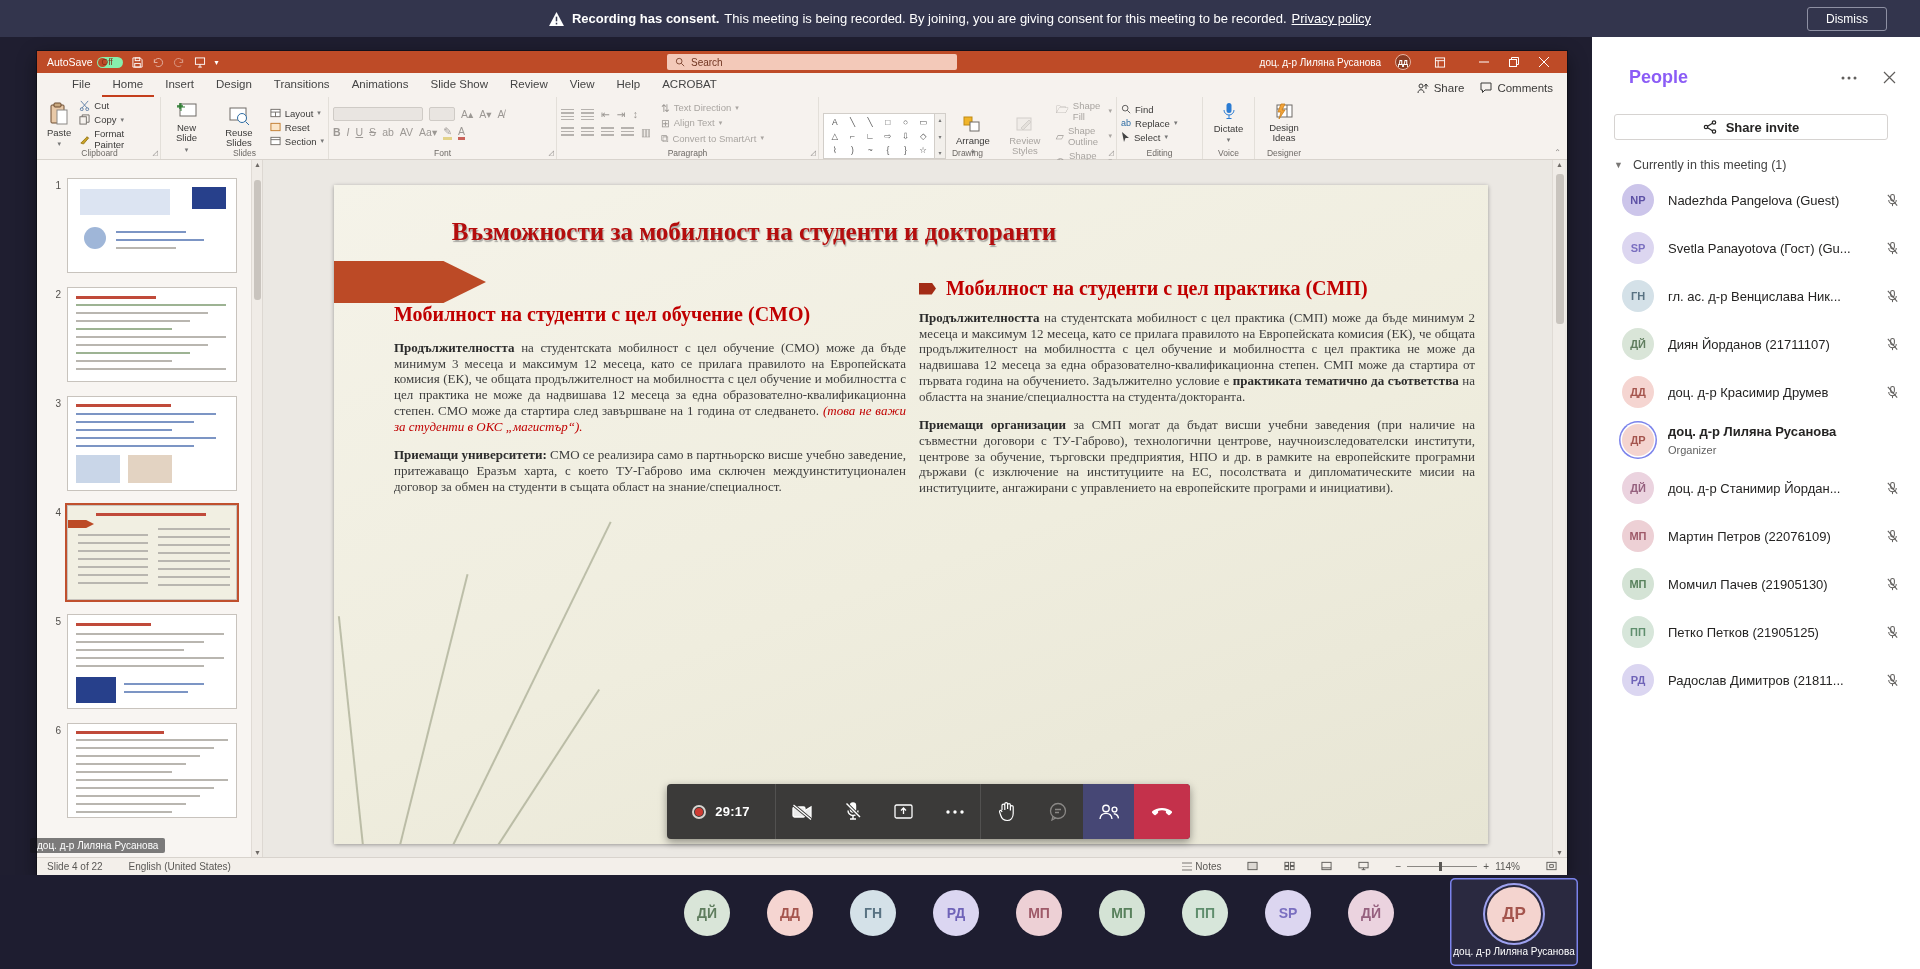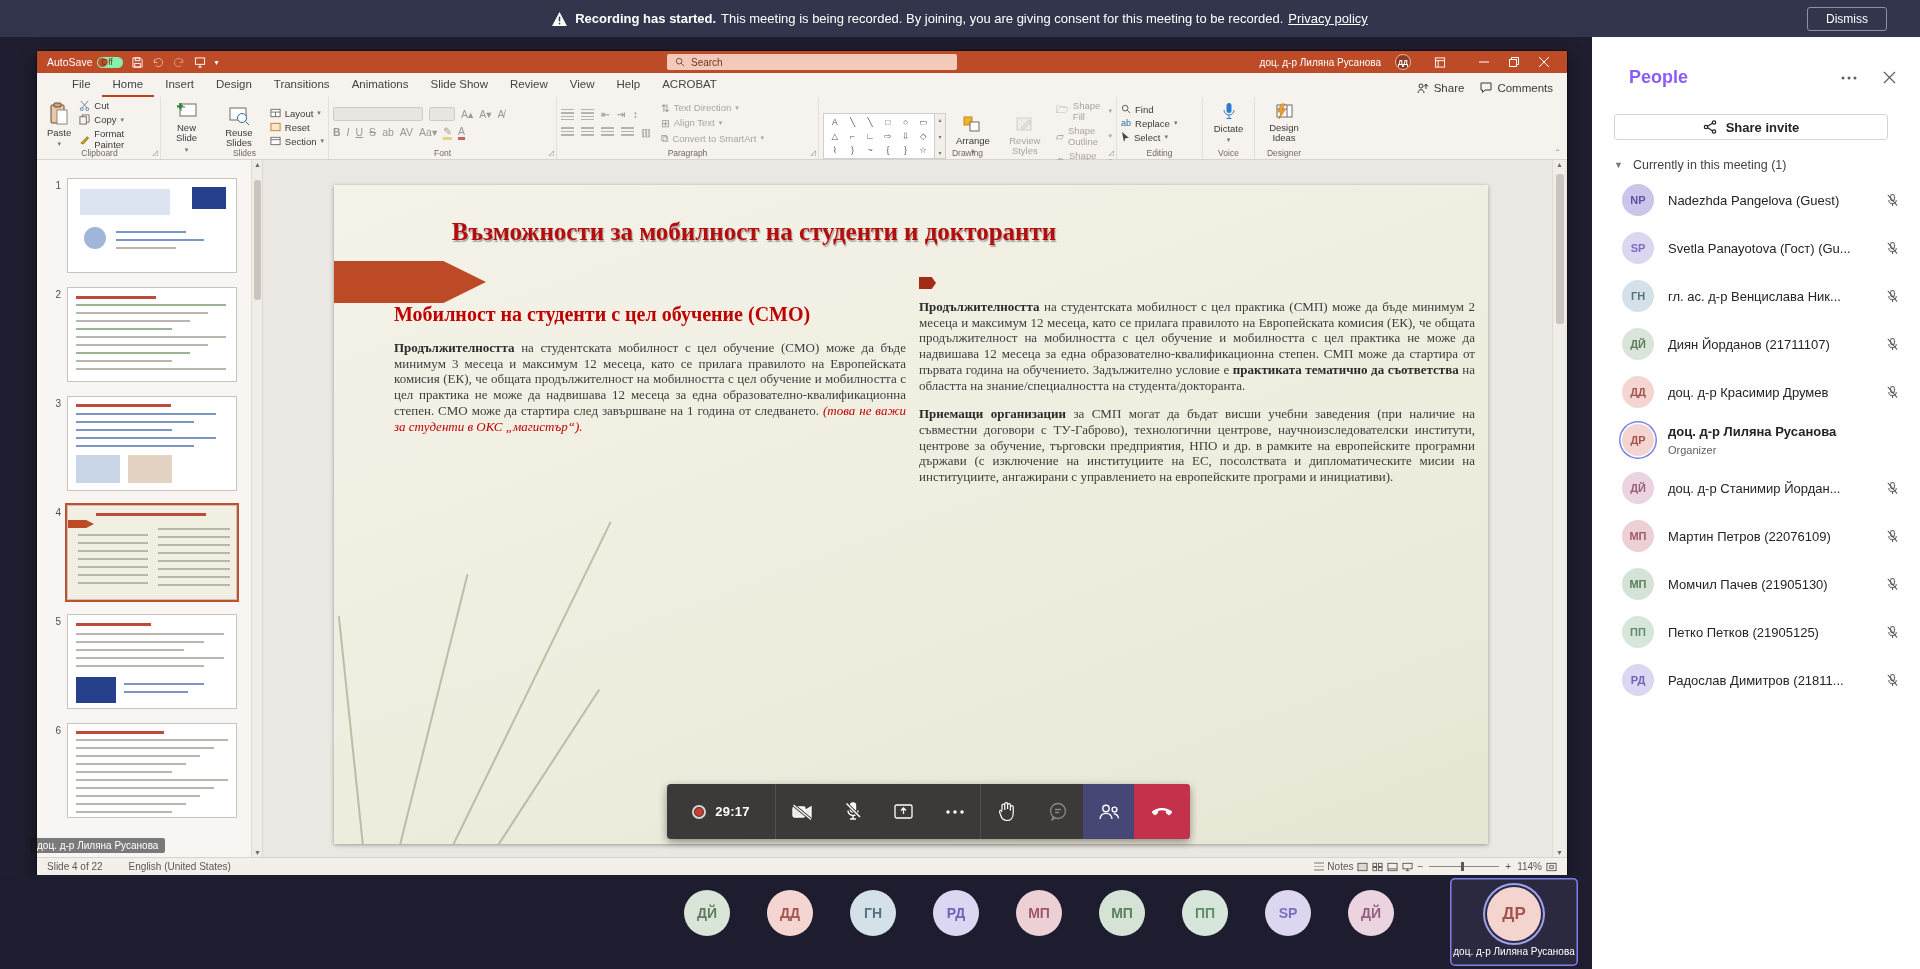--- a/index.html
+++ b/index.html
@@ -103,21 +103,21 @@
   .redit { color:#C00000; font-style:italic; }
 
   .vscroll { position:absolute; right:2px; top:0; width:13px; height:100%; background:#F0ECE7; border-left:1px solid #E0DBD5; }
   .vscroll .ar { position:absolute; left:0; width:13px; text-align:center; font-size:7px; color:#6E6A66; }
   .vscroll .vsb { position:absolute; left:2.5px; top:14px; width:8px; height:150px; background:#C9C4BE; border-radius:3px; }
 
   
   .statusbar { height:18px; background:#F3EFEA; border-top:1px solid #D8D3CD; display:flex; align-items:center;
     font-size:10px; color:#5A5855; padding:0 10px; }
   .sb-left { display:flex; gap:26px; }
-  .sb-right { margin-left:auto; display:flex; align-items:flex-end; gap:4px; }
+  .sb-right { margin-left:auto; display:flex; align-items:flex-start; gap:26px; }
   .sb-zoom { display:flex; align-items:center; gap:6px; }
   .sb-track { width:70px; height:1px; background:#8B8884; position:relative; }
   .sb-thumbz { position:absolute; left:32px; top:-4px; width:3px; height:9px; background:#5A5855; }
 
   
   .ptag { position:absolute; left:30px; top:801px; background:rgba(20,20,24,.55); color:#fff; font-size:10px;
     padding:2px 7px; border-radius:2px; z-index:30; }
 
   
   .ctlbar { position:absolute; left:667px; top:747px; height:55px; display:flex; background:#3B3A39;
@@ -166,21 +166,21 @@
 <body>
 
 <div class="banner">
   <span class="warn">
     <svg width="15" height="14" viewBox="0 0 16 15">
         <path d="M8 0 16 15 0 15Z" fill="#fff"></path>
         <rect x="7.2" y="5" width="1.6" height="5" fill="#33354D"></rect>
         <rect x="7.2" y="11.5" width="1.6" height="1.8" fill="#33354D"></rect>
       </svg>
   </span>
-  <b>Recording has started.</b>
+  <b>Recording has consent.</b>
   <span>This meeting is being recorded. By joining, you are giving consent for this meeting to be recorded.</span>
   <span class="lnk">Privacy policy</span>
   <button class="dismiss">Dismiss</button>
 </div>
 
 <div class="stage">
 
   <div class="ppt">
 
     <div class="titlebar">
@@ -669,25 +669,27 @@
           <div class="deco-line" style="left:60px;top:380px;height:300px;transform:rotate(14deg)"></div>
           <div class="deco-line" style="left:30px;top:430px;height:250px;transform:rotate(-6deg)"></div>
           <div class="deco-line" style="left:150px;top:470px;height:210px;transform:rotate(33deg)"></div>
 
           <div class="sl-title">Възможности за мобилност на студенти и докторанти</div>
           <div class="arrowshape"></div>
 
           <div class="lcol">
             <div class="sl-h">Мобилност на студенти с цел обучение (СМО)</div>
             <div class="sl-p"><b>Продължителността</b><span> на студентската мобилност с цел обучение (СМО) може да бъде минимум 3 месеца и максимум 12 месеца, като се прилага правилото на Европейската комисия (ЕК), че общата продължителност на мобилността с цел обучение и мобилността с цел практика не може да надвишава 12 месеца за една образователно-квалификационна степен. СМО може да стартира след завършване на 1 година от следването. </span><span class="redit">(това не важи за студенти в ОКС „магистър“).</span></div>
+            <div class="sl-p"><b>Приемащи университети:</b><span> СМО се реализира само в партньорско висше учебно заведение, притежаващо Еразъм харта, с което ТУ-Габрово има сключен междуинституционален договор за обмен на студенти в същата област на знание/специалност.</span></div>
           </div>
 
           <div class="rcol">
             <div class="sl-h">
                 <span class="hbullet"></span>
+                <span>Мобилност на студенти с цел практика (СМП)</span>
               </div>
             <div class="sl-p"><b>Продължителността</b><span> на студентската мобилност с цел практика (СМП) може да бъде минимум 2 месеца и максимум 12 месеца, като се прилага правилото на Европейската комисия (ЕК), че общата продължителност на мобилността с цел обучение и мобилността с цел практика не може да надвишава 12 месеца за една образователно-квалификационна степен. СМП може да стартира от първата година на обучението. Задължително условие е </span><b>практиката тематично да съответства</b><span> на областта на знание/специалността на студента/докторанта.</span></div>
             <div class="sl-p"><b>Приемащи организации</b><span> за СМП могат да бъдат висши учебни заведения (при наличие на съвместни договори с ТУ-Габрово), технологични центрове, научноизследователски институти, центрове за обучение, търговски предприятия, НПО и др. в рамките на европейските програмни държави (с изключение на институциите на ЕС, посолствата и дипломатическите мисии на институциите, ангажирани с управлението на европейските програми и инициативи).</span></div>
           </div>
         </div>
         <div class="vscroll">
           <span class="ar" style="top:1px">▲</span>
             <span class="vsb"></span>
             <span class="ar" style="bottom:1px">▼</span>
         </div>

